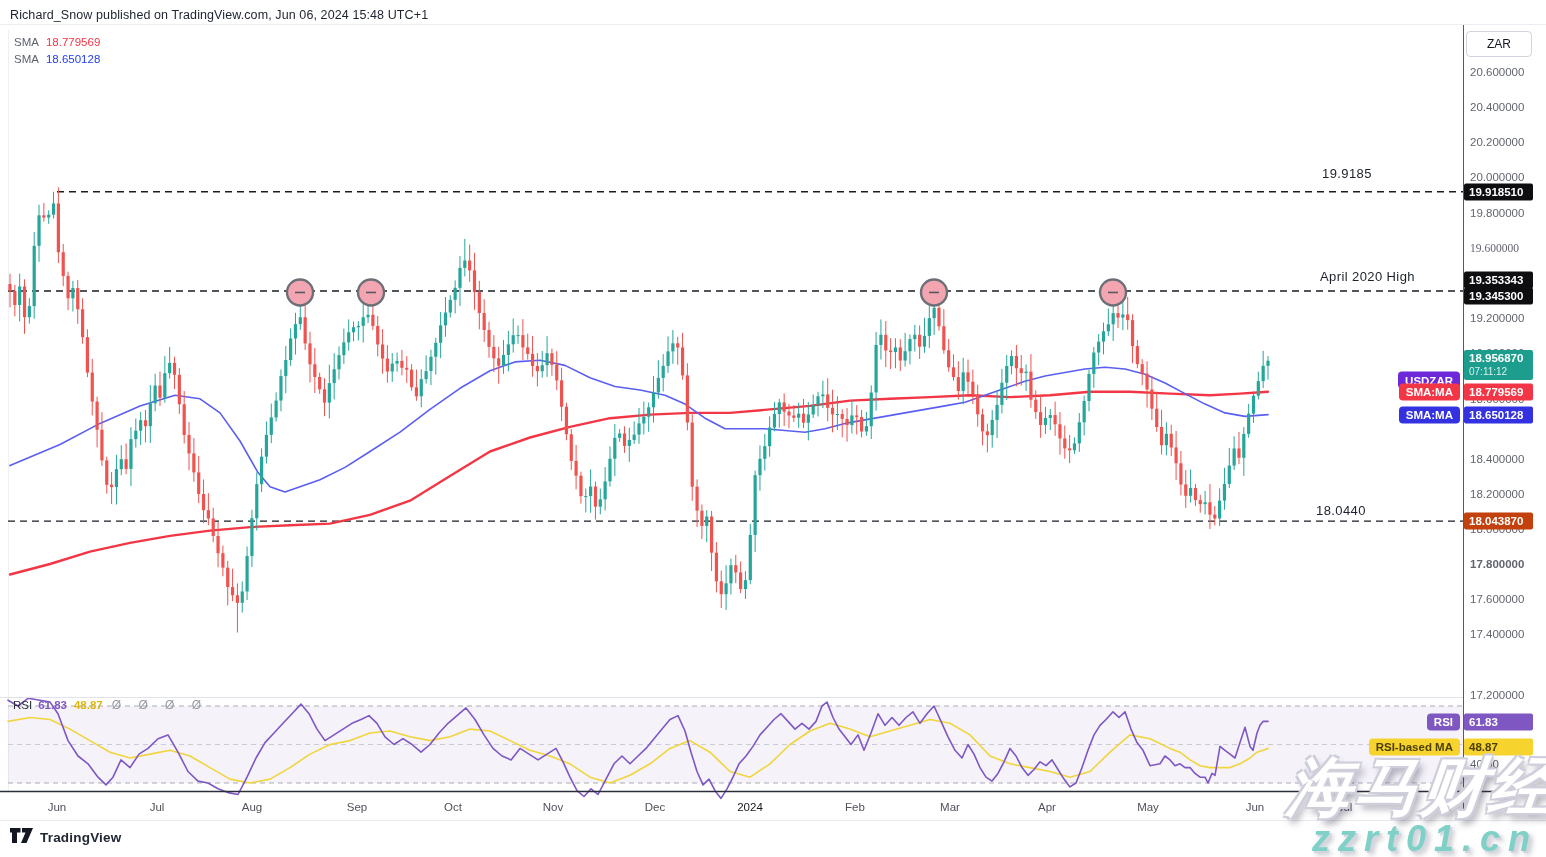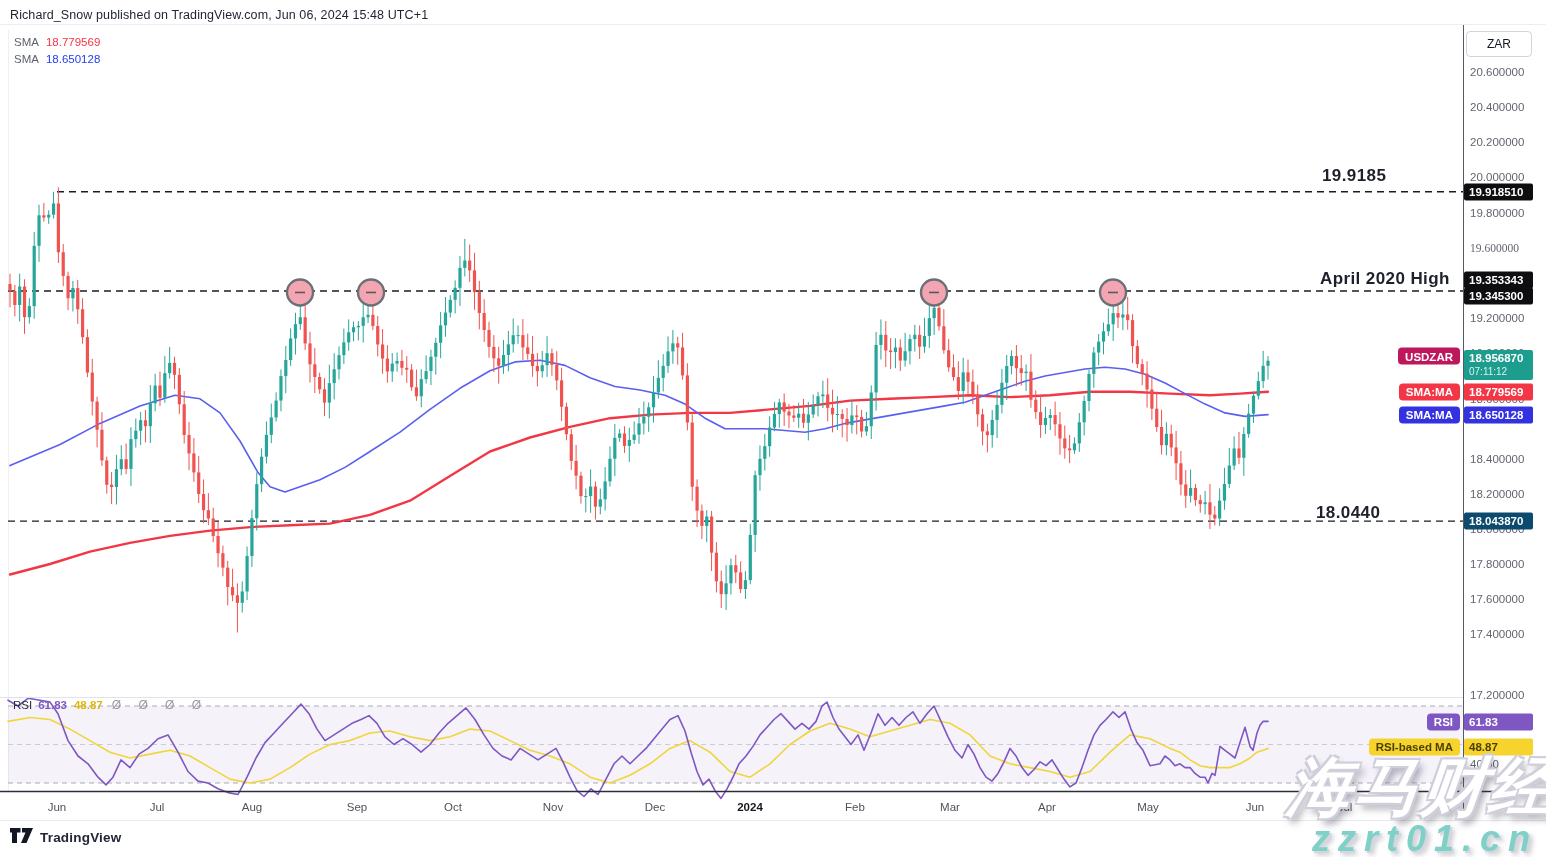--- a/index.html
+++ b/index.html
@@ -12,23 +12,23 @@
   .legend { position:absolute; left:14px; top:34px; font-size:11.5px; line-height:17px; }
   .legend .row span.lab { color:#5d616b; margin-right:7px; }
   .v-red { color:#f23645; } .v-blue { color:#2440f0; }
 
   .zar-btn { position:absolute; left:1466px; top:31px; width:66px; height:26px; background:#fff;
     border:1px solid #d1d4dc; border-radius:4px; font-size:12px; color:#131722;
     display:flex; align-items:center; justify-content:center; }
 
   .tick { position:absolute; left:1470px; transform:translateY(-50%); font-size:11.5px; color:#62656e; white-space:nowrap; }
   .tlab { position:absolute; top:807px; transform:translate(-50%,-50%); font-size:11.5px; color:#4f5259; white-space:nowrap; }
-  .tlab.bold { color:#15181e; font-weight:700; }
-
-  .anno { position:absolute; font-size:17px; font-weight:700; color:#1d212b; letter-spacing:.4px; white-space:nowrap; }
+  .tlab.bold { color:#15181e; font-weight:400; }
+
+  .anno { position:absolute; font-size:13px; font-weight:400; color:#1d212b; letter-spacing:.4px; white-space:nowrap; }
   .anno1 { left:1322px; top:166px; }
   .anno2 { left:1320px; top:269px; }
   .anno3 { left:1316px; top:503px; }
 
   .axis-badge { position:absolute; left:1464px; min-width:69px; padding:2px 5px; border-radius:2px;
     font-size:11.5px; font-weight:700; color:#fff; transform:translateY(-50%); white-space:nowrap; line-height:13px; }
   .pane-badge { position:absolute; right:86px; padding:2.5px 7px; border-radius:4px;
     font-size:11.5px; font-weight:700; color:#fff; transform:translateY(-50%); white-space:nowrap; }
   .countdown { font-size:10px; font-weight:400; color:rgba(255,255,255,.85); }
 
@@ -642,21 +642,21 @@
     <div class="tick" style="top: 212.571px;">19.800000</div>
     <div class="tick" style="top: 247.714px; font-family: Liberation Serif, serif;">19.600000</div>
     <div class="tick" style="top: 282.857px;">19.400000</div>
     <div class="tick" style="top: 318px;">19.200000</div>
     <div class="tick" style="top: 353.142px;">19.000000</div>
     <div class="tick" style="top: 388.285px;">18.800000</div>
     <div class="tick" style="top: 399px;">18.600000</div>
     <div class="tick" style="top: 458.571px;">18.400000</div>
     <div class="tick" style="top: 493.714px;">18.200000</div>
     <div class="tick" style="top: 528.856px;">18.000000</div>
-    <div class="tick" style="top: 563.999px;">17.800000</div>
+    <div class="tick" style="top: 563.999px; font-weight: bold;">17.800000</div>
     <div class="tick" style="top: 599.142px;">17.600000</div>
     <div class="tick" style="top: 634.285px;">17.400000</div>
     <div class="tick" style="top: 695px;">17.200000</div>
     <div class="tick" style="top: 763.75px;">40.00</div>
     <div class="tlab" style="left: 57px;">Jun</div>
     <div class="tlab" style="left: 157px;">Jul</div>
     <div class="tlab" style="left: 252px;">Aug</div>
     <div class="tlab" style="left: 357px;">Sep</div>
     <div class="tlab" style="left: 453px;">Oct</div>
     <div class="tlab" style="left: 553px;">Nov</div>
@@ -665,27 +665,27 @@
     <div class="tlab" style="left: 855px;">Feb</div>
     <div class="tlab" style="left: 950px;">Mar</div>
     <div class="tlab" style="left: 1047px;">Apr</div>
     <div class="tlab" style="left: 1148px;">May</div>
     <div class="tlab" style="left: 1255px;">Jun</div>
     <div class="tlab" style="left: 1345px;">Jul</div>
     <div class="tlab" style="left: 1440px;">Aug</div>
     <div class="axis-badge" style="top: 191.749px; background: rgb(14, 14, 16);">19.918510</div>
     <div class="axis-badge" style="top: 280px; background: rgb(14, 14, 16);">19.353343</div>
     <div class="axis-badge" style="top: 296px; background: rgb(14, 14, 16);">19.345300</div>
-    <div class="axis-badge" style="top: 521.148px; background: #0c4a6e;">18.043870</div>
+    <div class="axis-badge" style="top: 521.148px; background: #c2410c;">18.043870</div>
     <div class="axis-badge" style="top: 364.721px; background: rgb(29, 157, 141); text-align: left;">
       <div>18.956870</div>
       <div class="countdown">07:11:12</div>
     </div>
     <div class="axis-badge" style="top: 391.875px; background: rgb(242, 54, 69);">18.779569</div>
     <div class="axis-badge" style="top: 414.62px; background: rgb(52, 50, 224);">18.650128</div>
     <div class="axis-badge" style="top: 721.727px; background: rgb(126, 87, 194); color: rgb(255, 255, 255);">61.83</div>
     <div class="axis-badge" style="top: 746.675px; background: rgb(246, 211, 45); color: rgb(74, 63, 0);">48.87</div>
-    <div class="pane-badge" style="top: 356px; background: #be185d;">USDZAR</div>
+    <div class="pane-badge" style="top: 380px; background: #6d28d9;">USDZAR</div>
     <div class="pane-badge" style="top: 391.875px; background: rgb(242, 54, 69);">SMA:MA</div>
     <div class="pane-badge" style="top: 414.62px; background: rgb(52, 50, 224);">SMA:MA</div>
     <div class="pane-badge" style="top: 721.727px; background: rgb(126, 87, 194); color: rgb(255, 255, 255);">RSI</div>
     <div class="pane-badge" style="top: 746.675px; background: rgb(246, 211, 45); color: rgb(74, 63, 0);">RSI-based MA</div>
   </div>
 
 </body></html>

